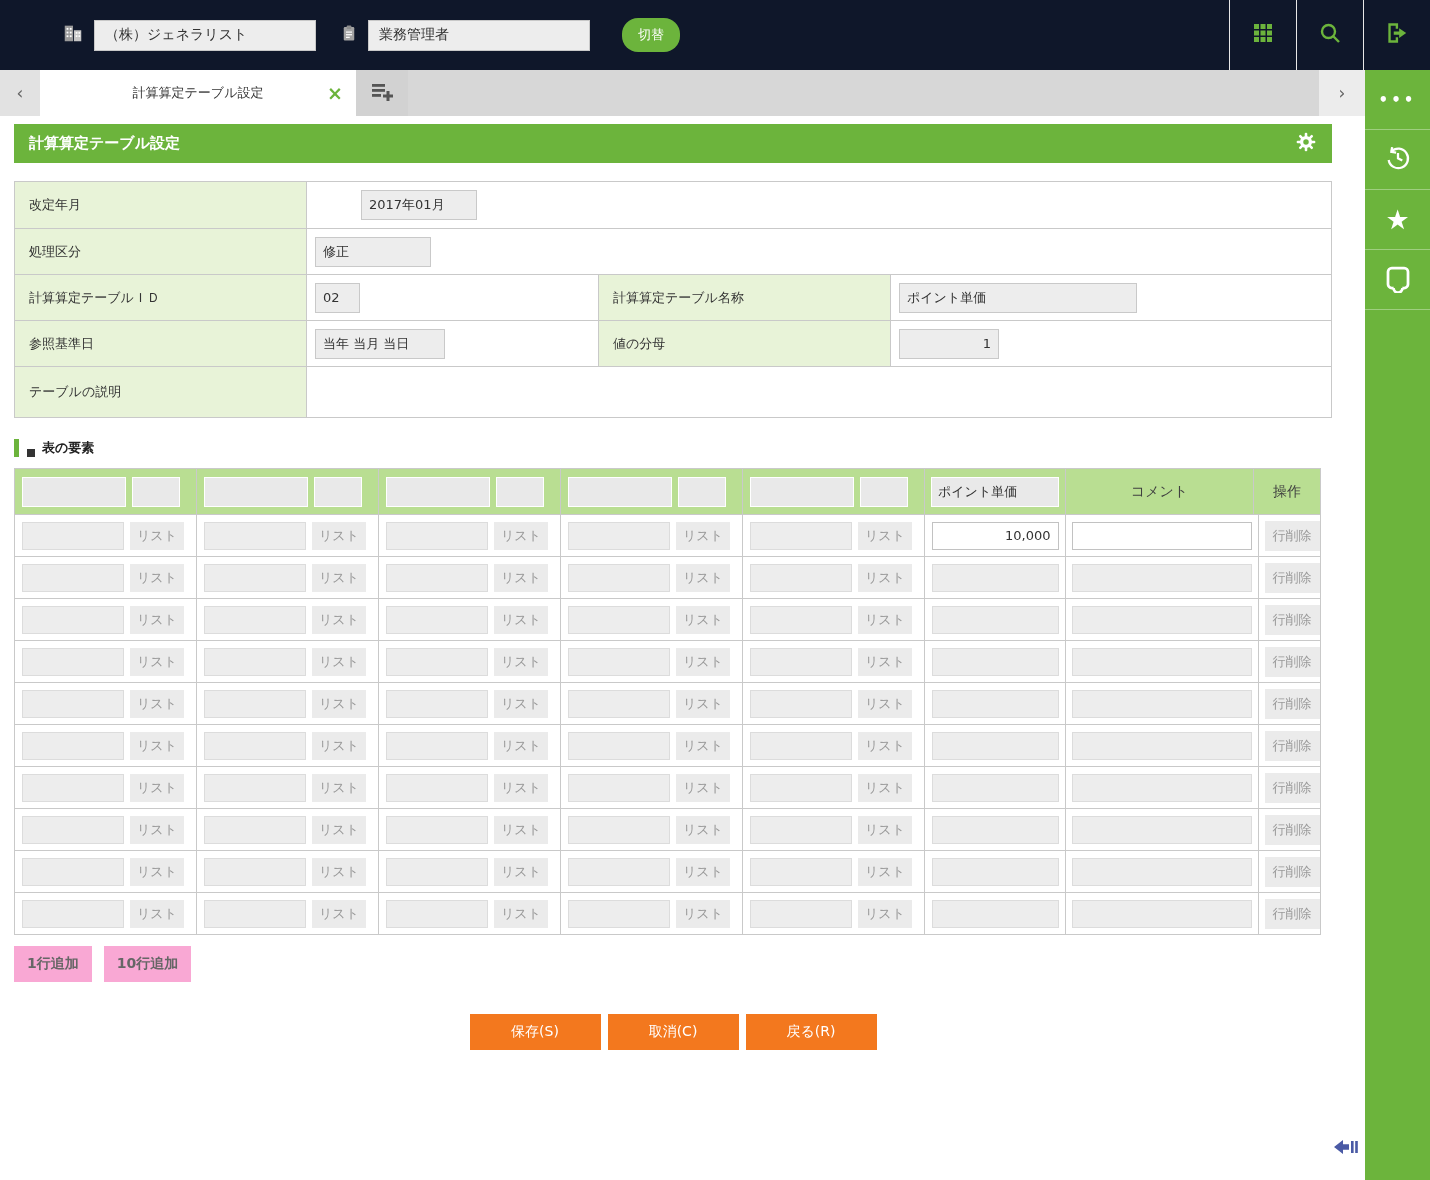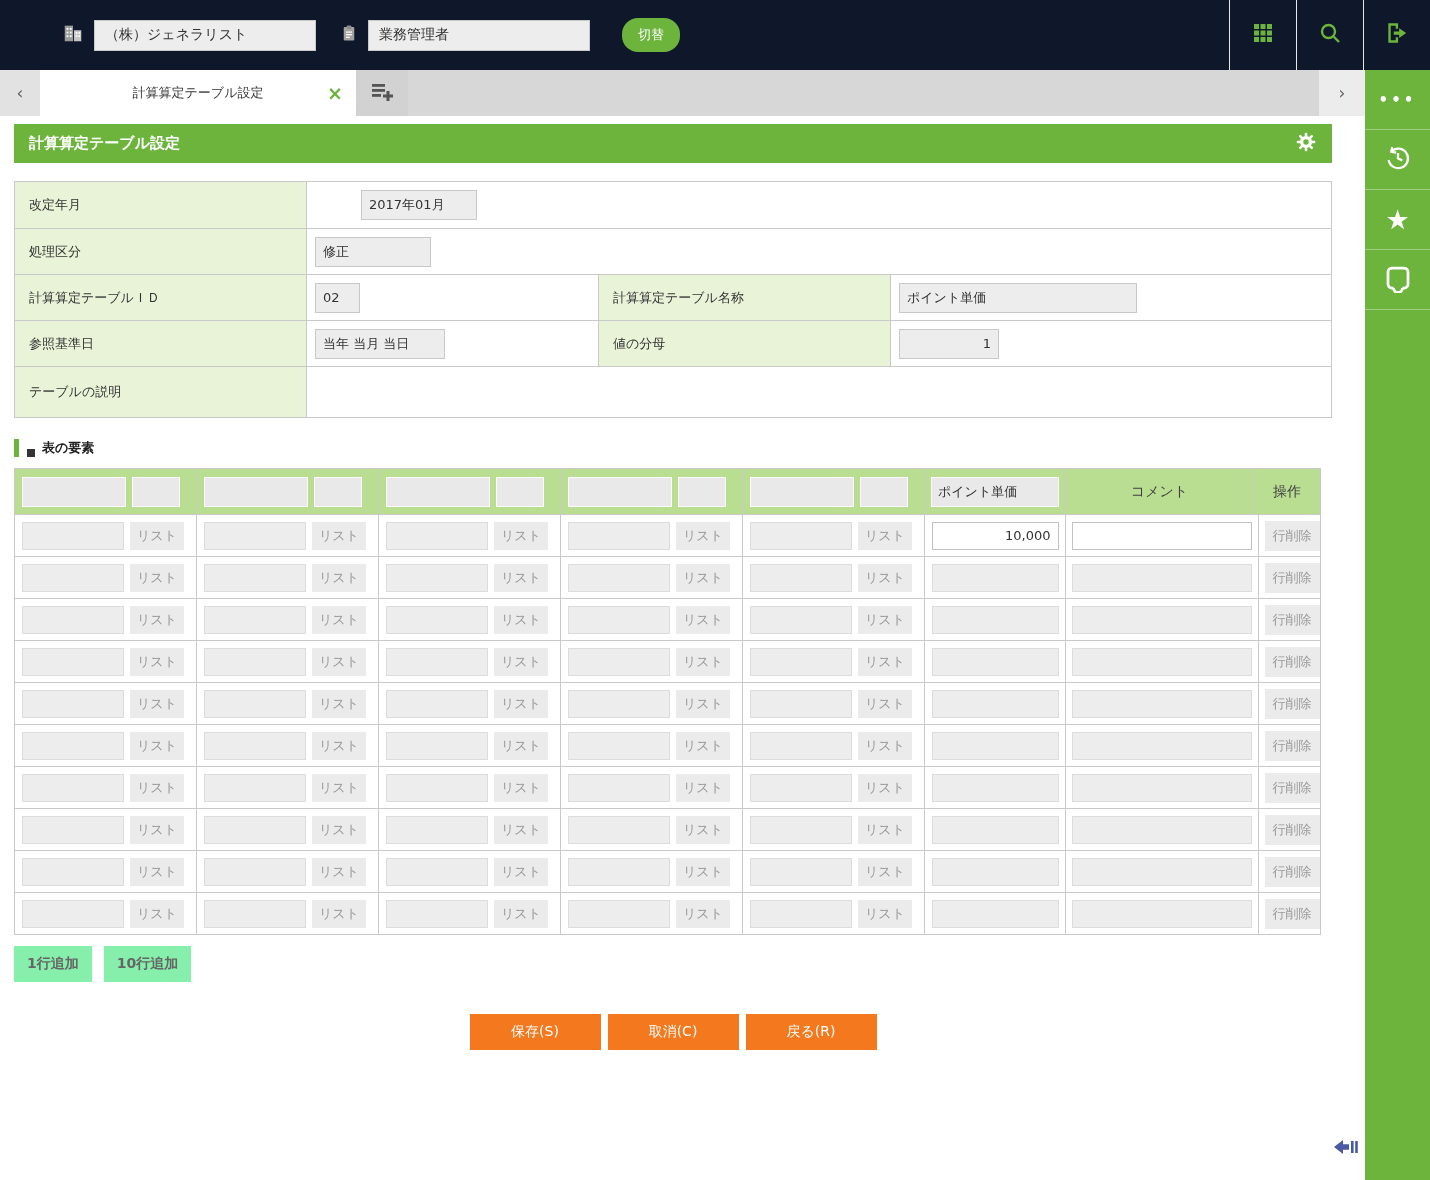--- a/index.html
+++ b/index.html
@@ -93,21 +93,21 @@
   .cell-inp { height:28px; font-size:13px; font-family:inherit; color:#333; padding:0 7px; }
   .point-inp { width:127px; text-align:right; }
   .comment-inp { width:180px; }
   .enabled { background:#fff; border:1px solid #c2c2c2; }
   .disabled-inp { background:#ededed; border:1px solid #dcdcdc; }
   .del-btn { background:#ebebeb; border:none; color:#999; font-size:13px;
     padding:6px 8px; font-family:inherit; cursor:pointer; }
 
   
   .add-buttons { margin-top:11px; display:flex; gap:12px; }
-  .add-btn { background:#86efac; border:none; color:#666; font-weight:bold;
+  .add-btn { background:#f9a8d4; border:none; color:#666; font-weight:bold;
     font-size:14px; padding:9px 13px; font-family:inherit; cursor:pointer; }
   .action-buttons { margin-top:32px; display:flex; justify-content:center; gap:7px; }
   .action-btn { width:131px; height:36px; background:var(--orange); color:#fff;
     border:none; font-size:14px; font-family:inherit; cursor:pointer; }
 
   
   .sidebar { width:65px; background:var(--green); display:flex; flex-direction:column; }
   .sb-item { height:60px; flex:none; display:flex; align-items:center; justify-content:center;
     border-bottom:1px solid rgba(255,255,255,0.35); color:#fff; cursor:pointer; }
   .sb-ellipsis { font-size:15px; font-weight:bold; letter-spacing:3px; }

